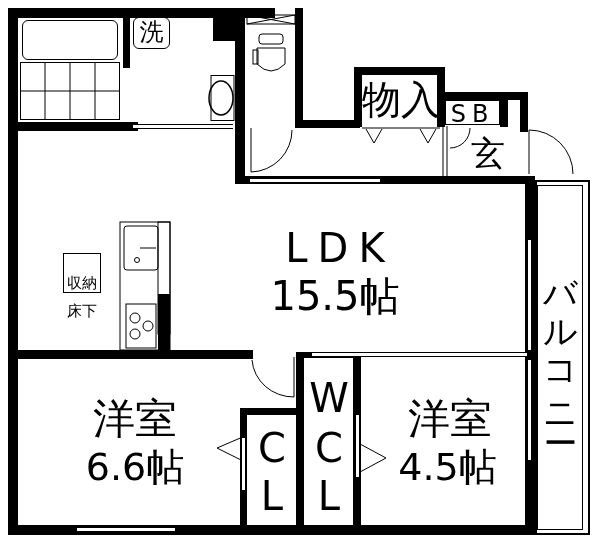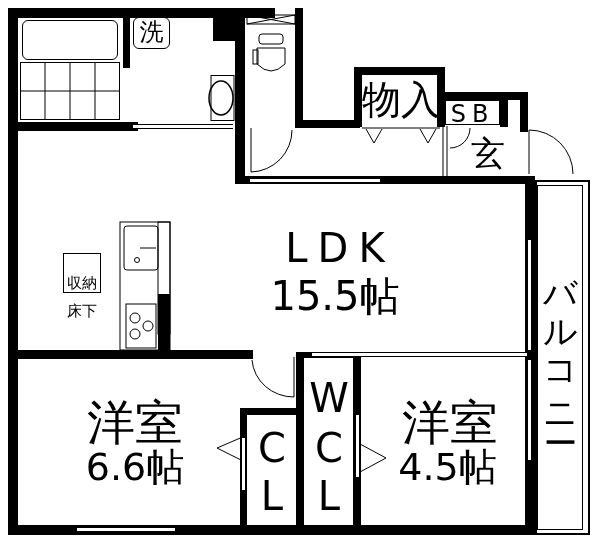--- a/index.html
+++ b/index.html
@@ -1,21 +1,21 @@
 <!DOCTYPE html>
 <html><head>
 <meta charset="utf-8">
 <style>
   html,body{margin:0;padding:0;background:#fff;}
   body{width:600px;height:541px;position:relative;overflow:hidden;font-family:"DejaVu Sans",sans-serif;}
   .w{position:absolute;background:#000;}
   .thin{position:absolute;border:1px solid #000;box-sizing:border-box;background:#fff;}
   .lbl{position:absolute;color:#000;text-align:center;line-height:1;white-space:nowrap;}
   .big{font-size:40px;}
-  .room-name{font-size:48px;}
+  .room-name{font-size:42px;}
   .win{position:absolute;background:#fff;border-top:1px solid #000;border-bottom:1px solid #000;box-sizing:border-box;}
   .winv{position:absolute;background:#fff;border-left:1px solid #000;border-right:1px solid #000;box-sizing:border-box;}
   svg{position:absolute;}
 </style>
 </head>
 <body>
 
 <div class="w" style="left:8px;top:8px;width:232px;height:10px;"></div>
 <div class="w" style="left:235px;top:8px;width:40px;height:10px;"></div>
 <div class="w" style="left:8px;top:8px;width:10px;height:527px;"></div>

